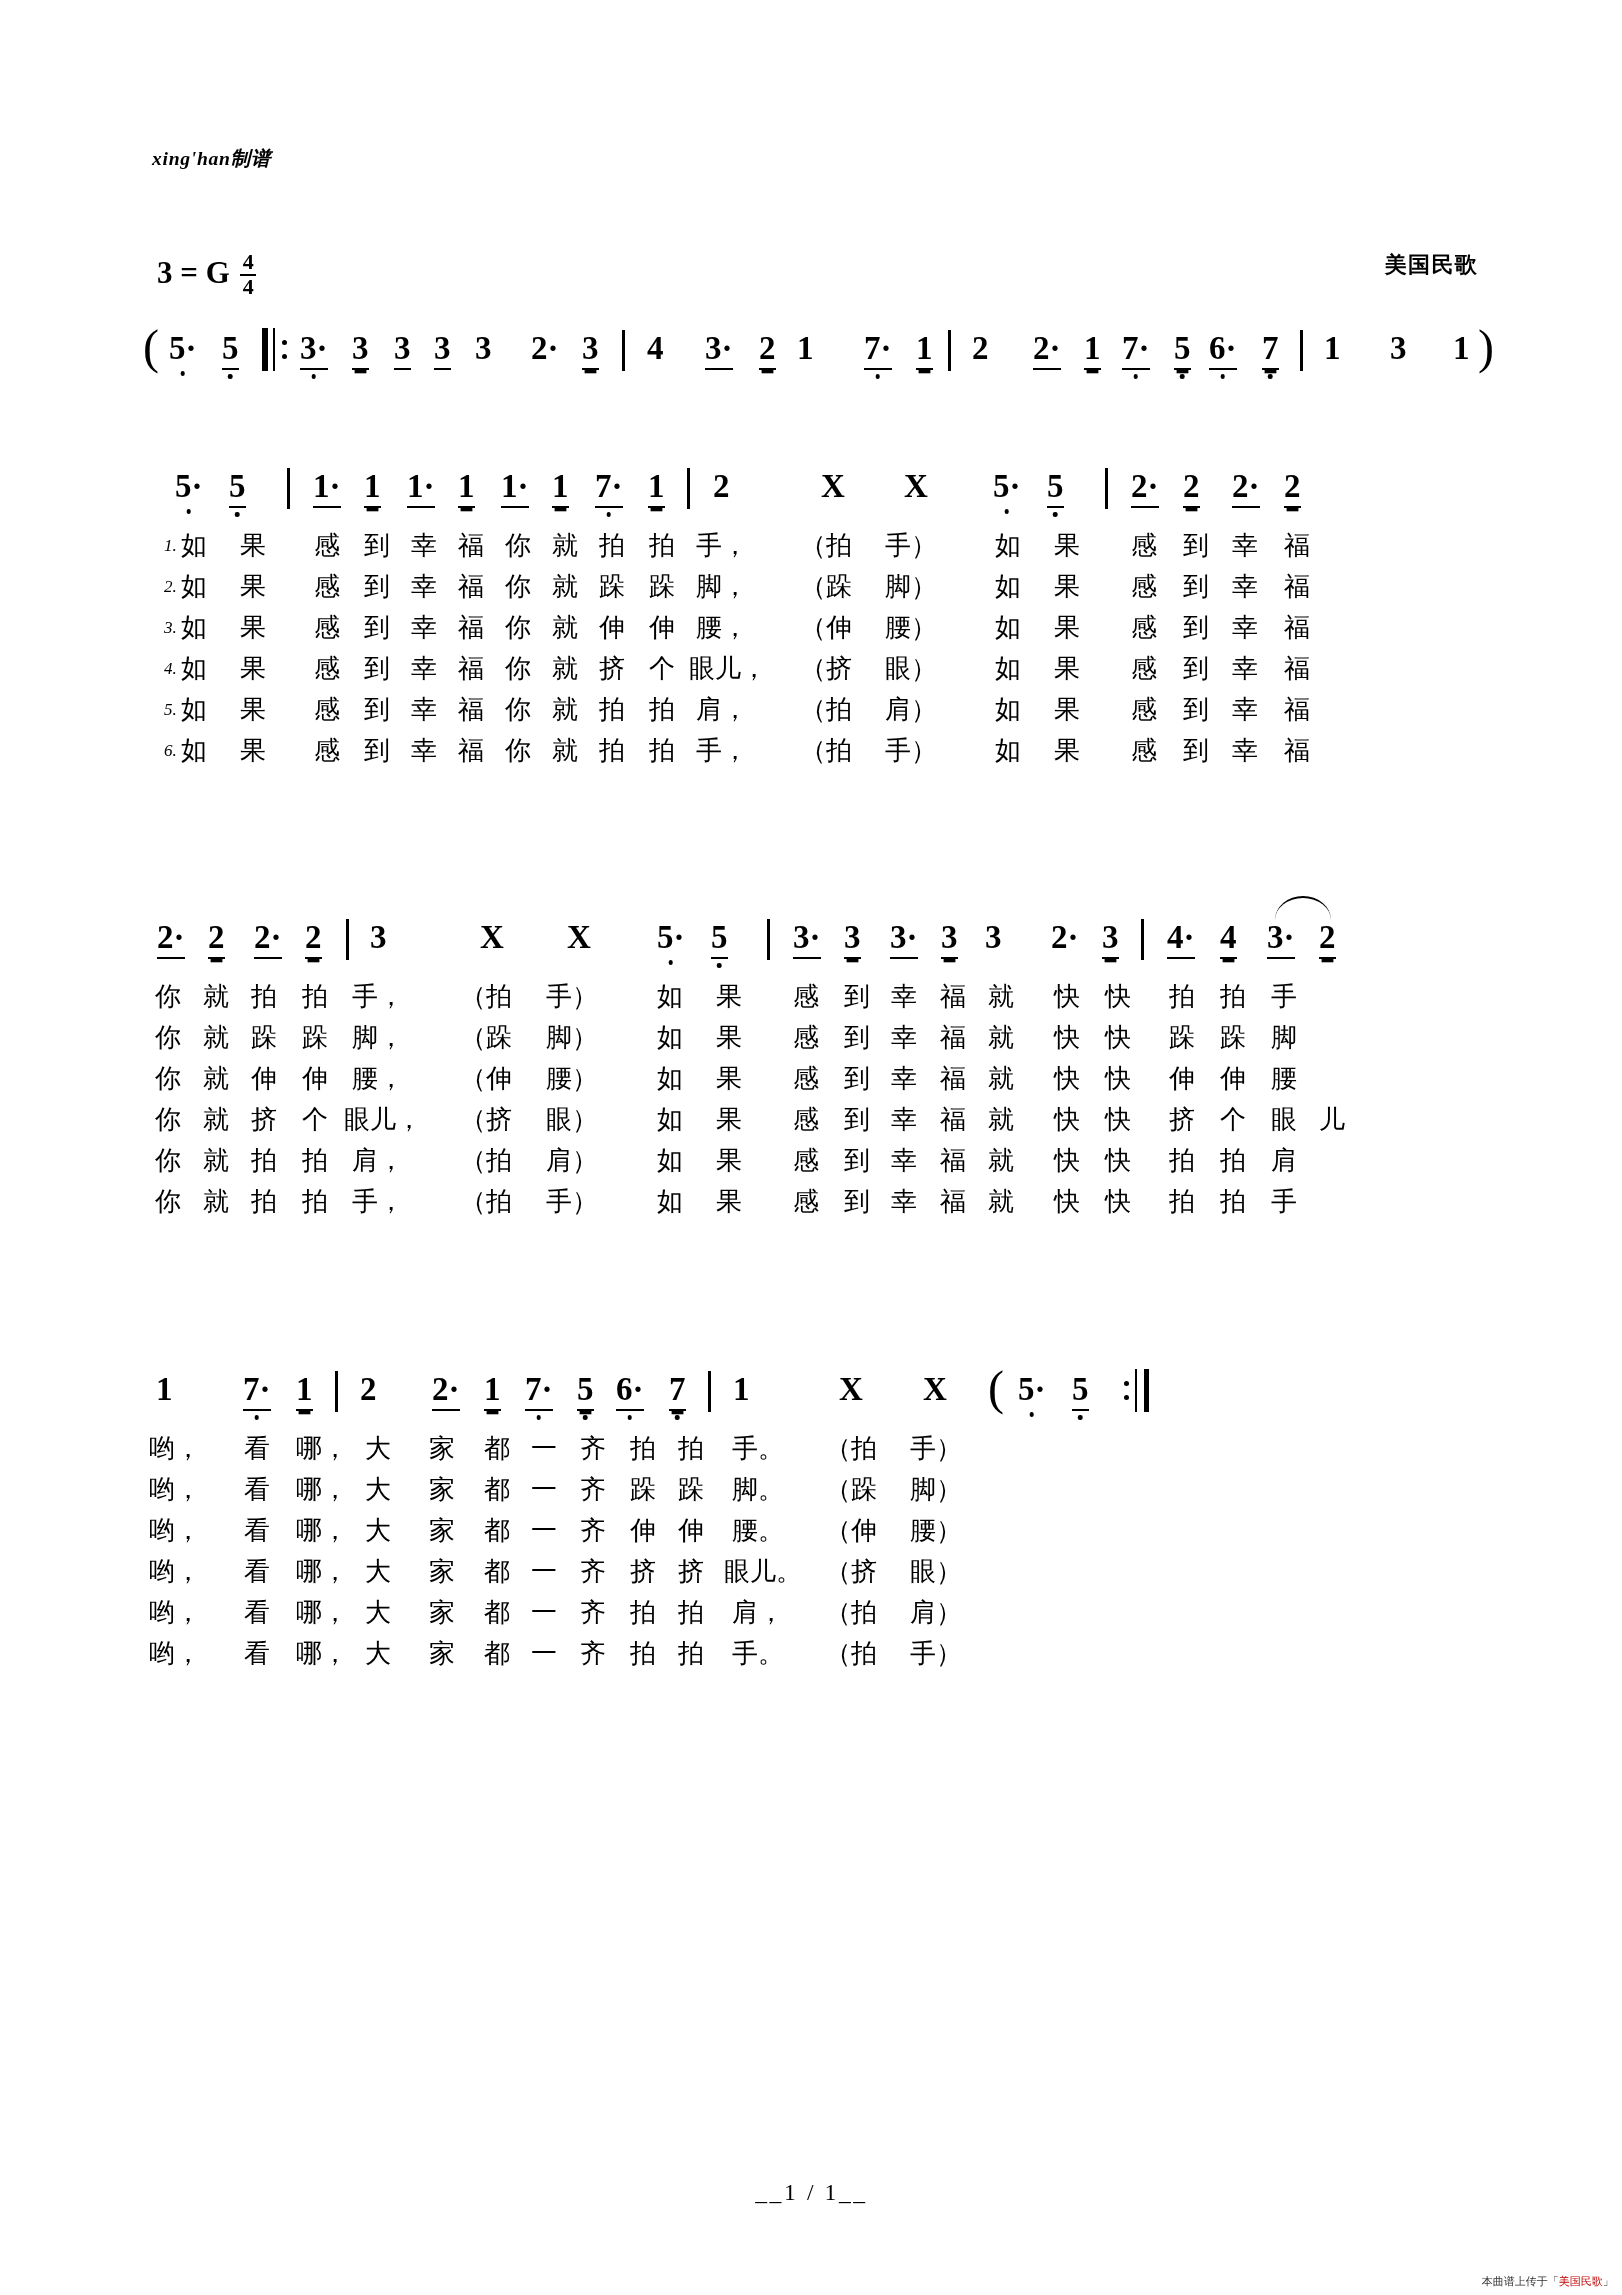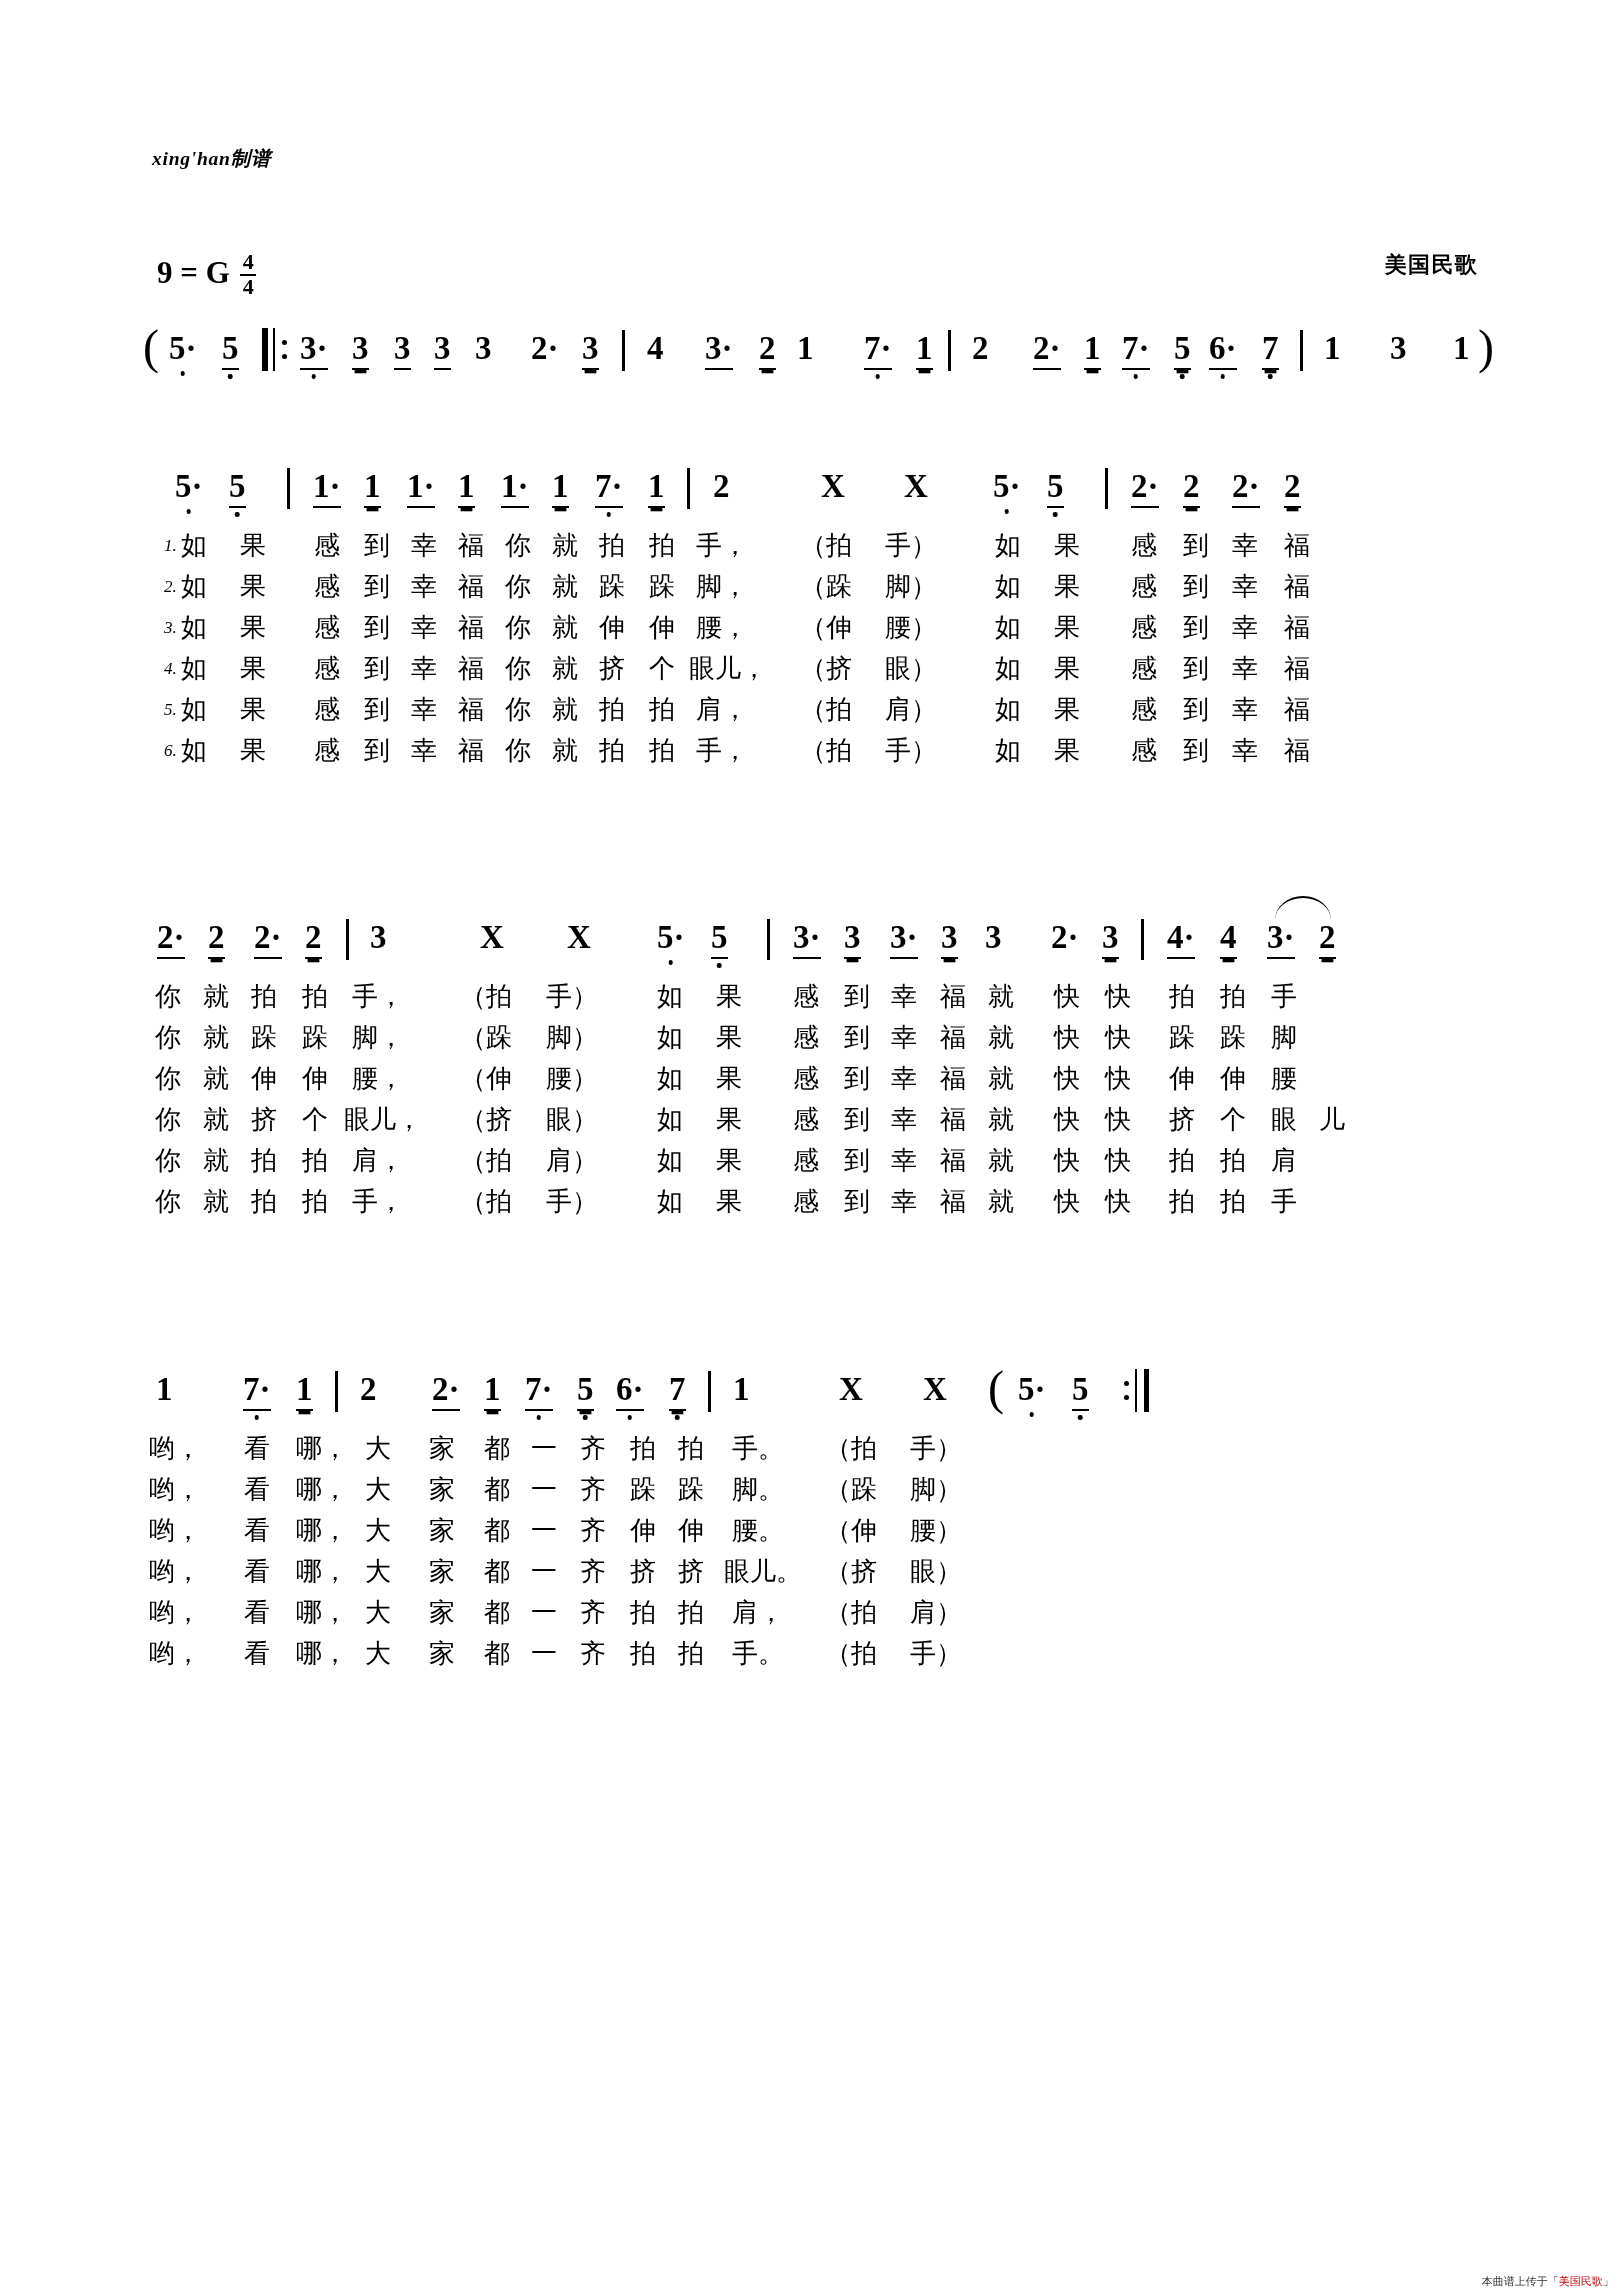--- a/index.html
+++ b/index.html
@@ -198,21 +198,21 @@
 </style>
 </head>
 <body>
 
 <div class="page">
 
   <div class="arranger">xing'han制谱</div>
   <div class="composer">美国民歌</div>
 
   <div class="keysig">
-    <span>9 = G</span>
+    <span>3 = G</span>
     <span class="frac">
       <span class="num">4</span>
       <span class="den">4</span>
     </span>
   </div>
 
   <div class="sys" style="top:327px;">
     <div class="noterow">
 
       <span class="paren" style="left:143px; top:-7.9px;">(</span>
@@ -740,19 +740,20 @@
         <span class="ly" style="left:593px;">齐</span>
         <span class="ly" style="left:643px;">拍</span>
         <span class="ly" style="left:691px;">拍</span>
         <span class="ly" style="left:758px;">手。</span>
         <span class="ly" style="left:851px;">（拍</span>
         <span class="ly" style="left:936px;">手）</span>
       </div>
     </div>
   </div>
 
+  <div class="pagenum">__1 / 1__</div>
 
   <div class="footer-credit">
     <span>本曲谱上传于「</span><span class="red">美国民歌</span><span>」</span>
   </div>
 
 </div>
 
 
 </body></html>

